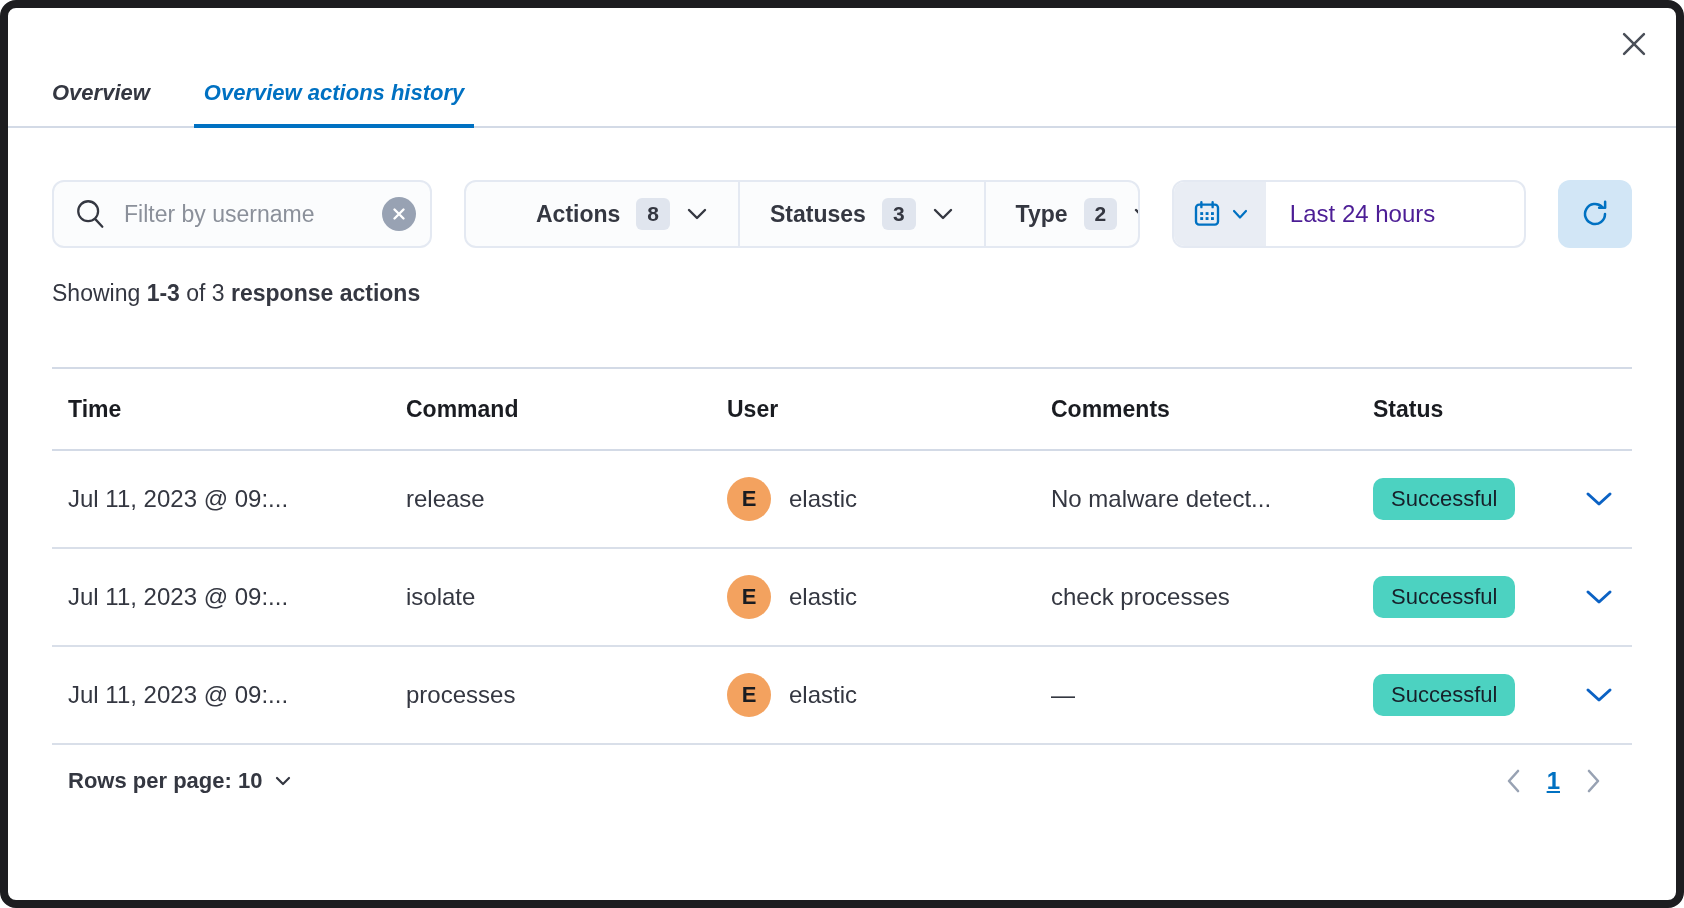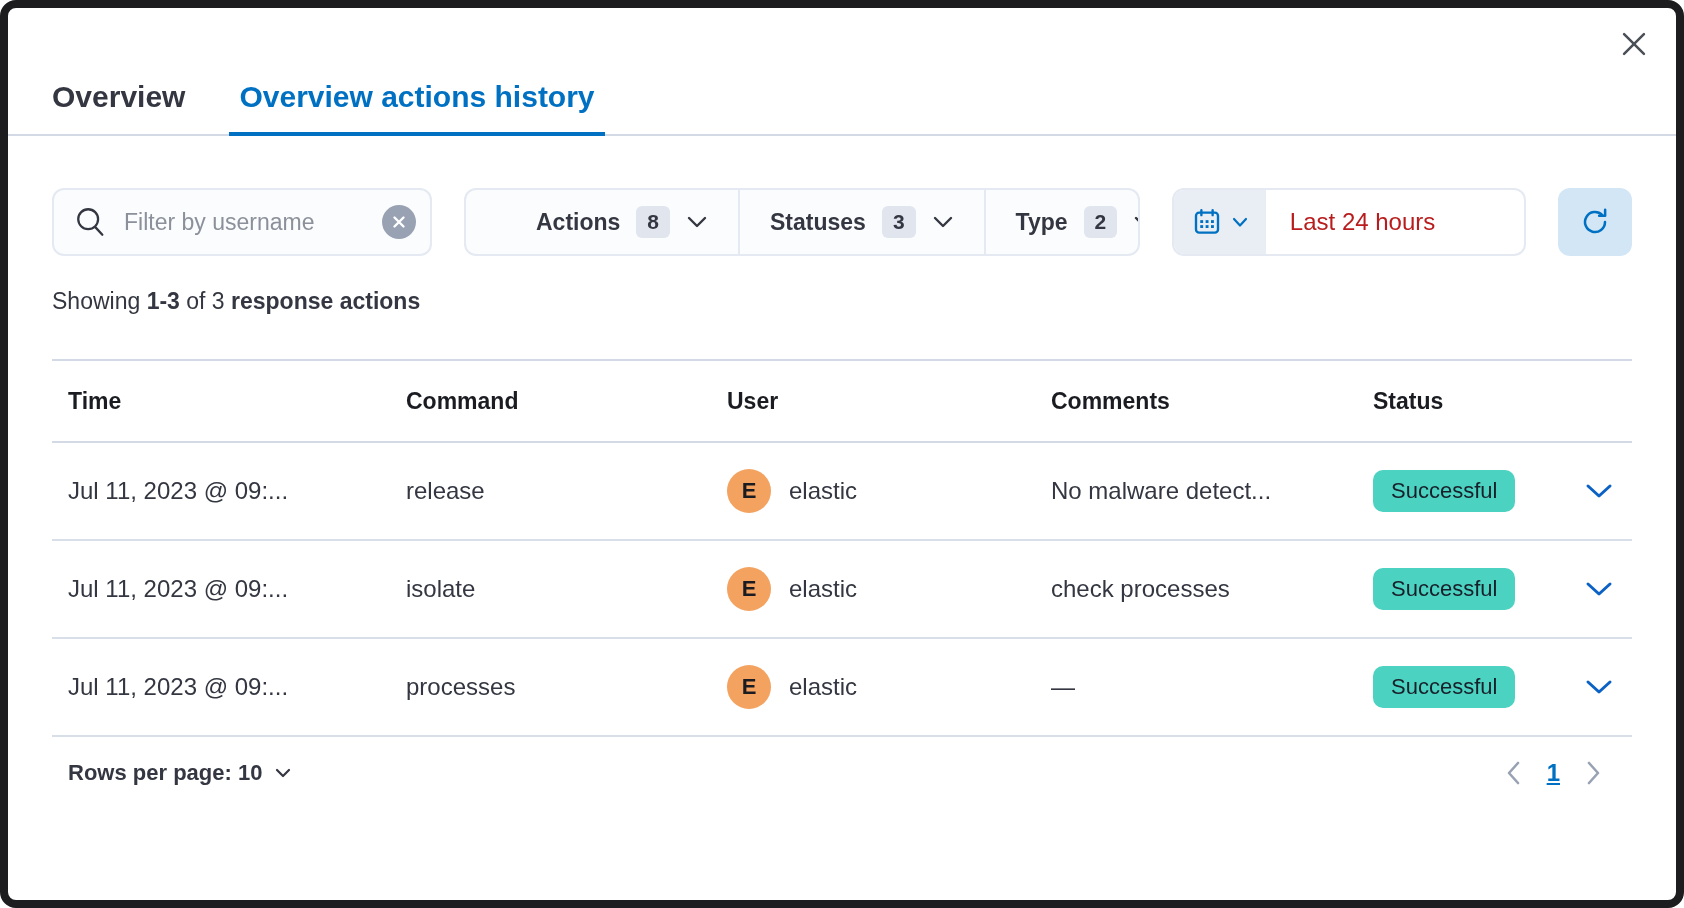--- a/index.html
+++ b/index.html
@@ -21,22 +21,23 @@
   }
   .page-title { font-size: 36px; font-weight:700; color:#1a1c21; letter-spacing:-0.5px; }
 
   .tabbar {
     display:flex; gap: 34px; margin: 26px -44px 0 -44px;
     padding: 0 34px; border-bottom: 2px solid #d3dae6;
   }
   .tab {
     position:relative; background:none; border:none; cursor:pointer;
     font-family:"Liberation Sans",sans-serif;
-    font-size: 30px; font-weight:700; color:#343741;
+    font-size: 22px; font-weight:700; color:#343741;
     padding: 10px 10px 20px 10px;
+    font-style: italic;
   }
   .tab.active { color:#0071c2; }
   .tab.active::after {
     content:""; position:absolute; left:0; right:0; bottom:-2px;
     height:4px; background:#0071c2;
   }
 
   
   .filter-row { display:flex; gap:32px; margin-top: 52px; height: 68px; }
 
@@ -76,33 +77,33 @@
     display:flex; height:68px; width: 380px;
     border:2px solid #e4e9f2; border-radius:12px; overflow:hidden; background:#fff;
   }
   .date-quick {
     display:flex; align-items:center; gap:10px; padding:0 18px;
     background:#e9edf4; border:none; cursor:pointer;
   }
   .date-value {
     flex:1; display:flex; align-items:center; padding:12px 24px;
     background:transparent; border:none; cursor:pointer; text-align:left;
-    font-family:"Liberation Sans",sans-serif; font-size: 24px; color:#b91c1c;
+    font-family:"Liberation Sans",sans-serif; font-size: 24px; color:#4c1d95;
   }
   .refresh-btn {
     width: 80px; height:68px; border:none; border-radius:12px; cursor:pointer;
     background:#d2e6f6; display:flex; align-items:center; justify-content:center;
   }
 
   
   .summary { margin-top: 32px; font-size: 23px; color:#343741; }
   .summary b { font-weight:700; }
 
   
-  .table { margin-top: 44px; border-top: 2px solid #d3dae6; }
+  .table { margin-top: 60px; border-top: 2px solid #d3dae6; }
   .trow, .thead {
     display:grid;
     grid-template-columns: 338px 321px 324px 322px 211px 1fr;
     align-items:center;
   }
   .thead { height: 82px; border-bottom: 2px solid #d3dae6; }
   .th { font-size: 23px; font-weight:700; color:#1a1c21; padding-left:16px; }
   .trow { height: 98px; border-bottom: 2px solid #d9dfe9; }
   .td { font-size: 24px; color:#343741; padding-left:16px; display:flex; align-items:center; }
   .avatar {

